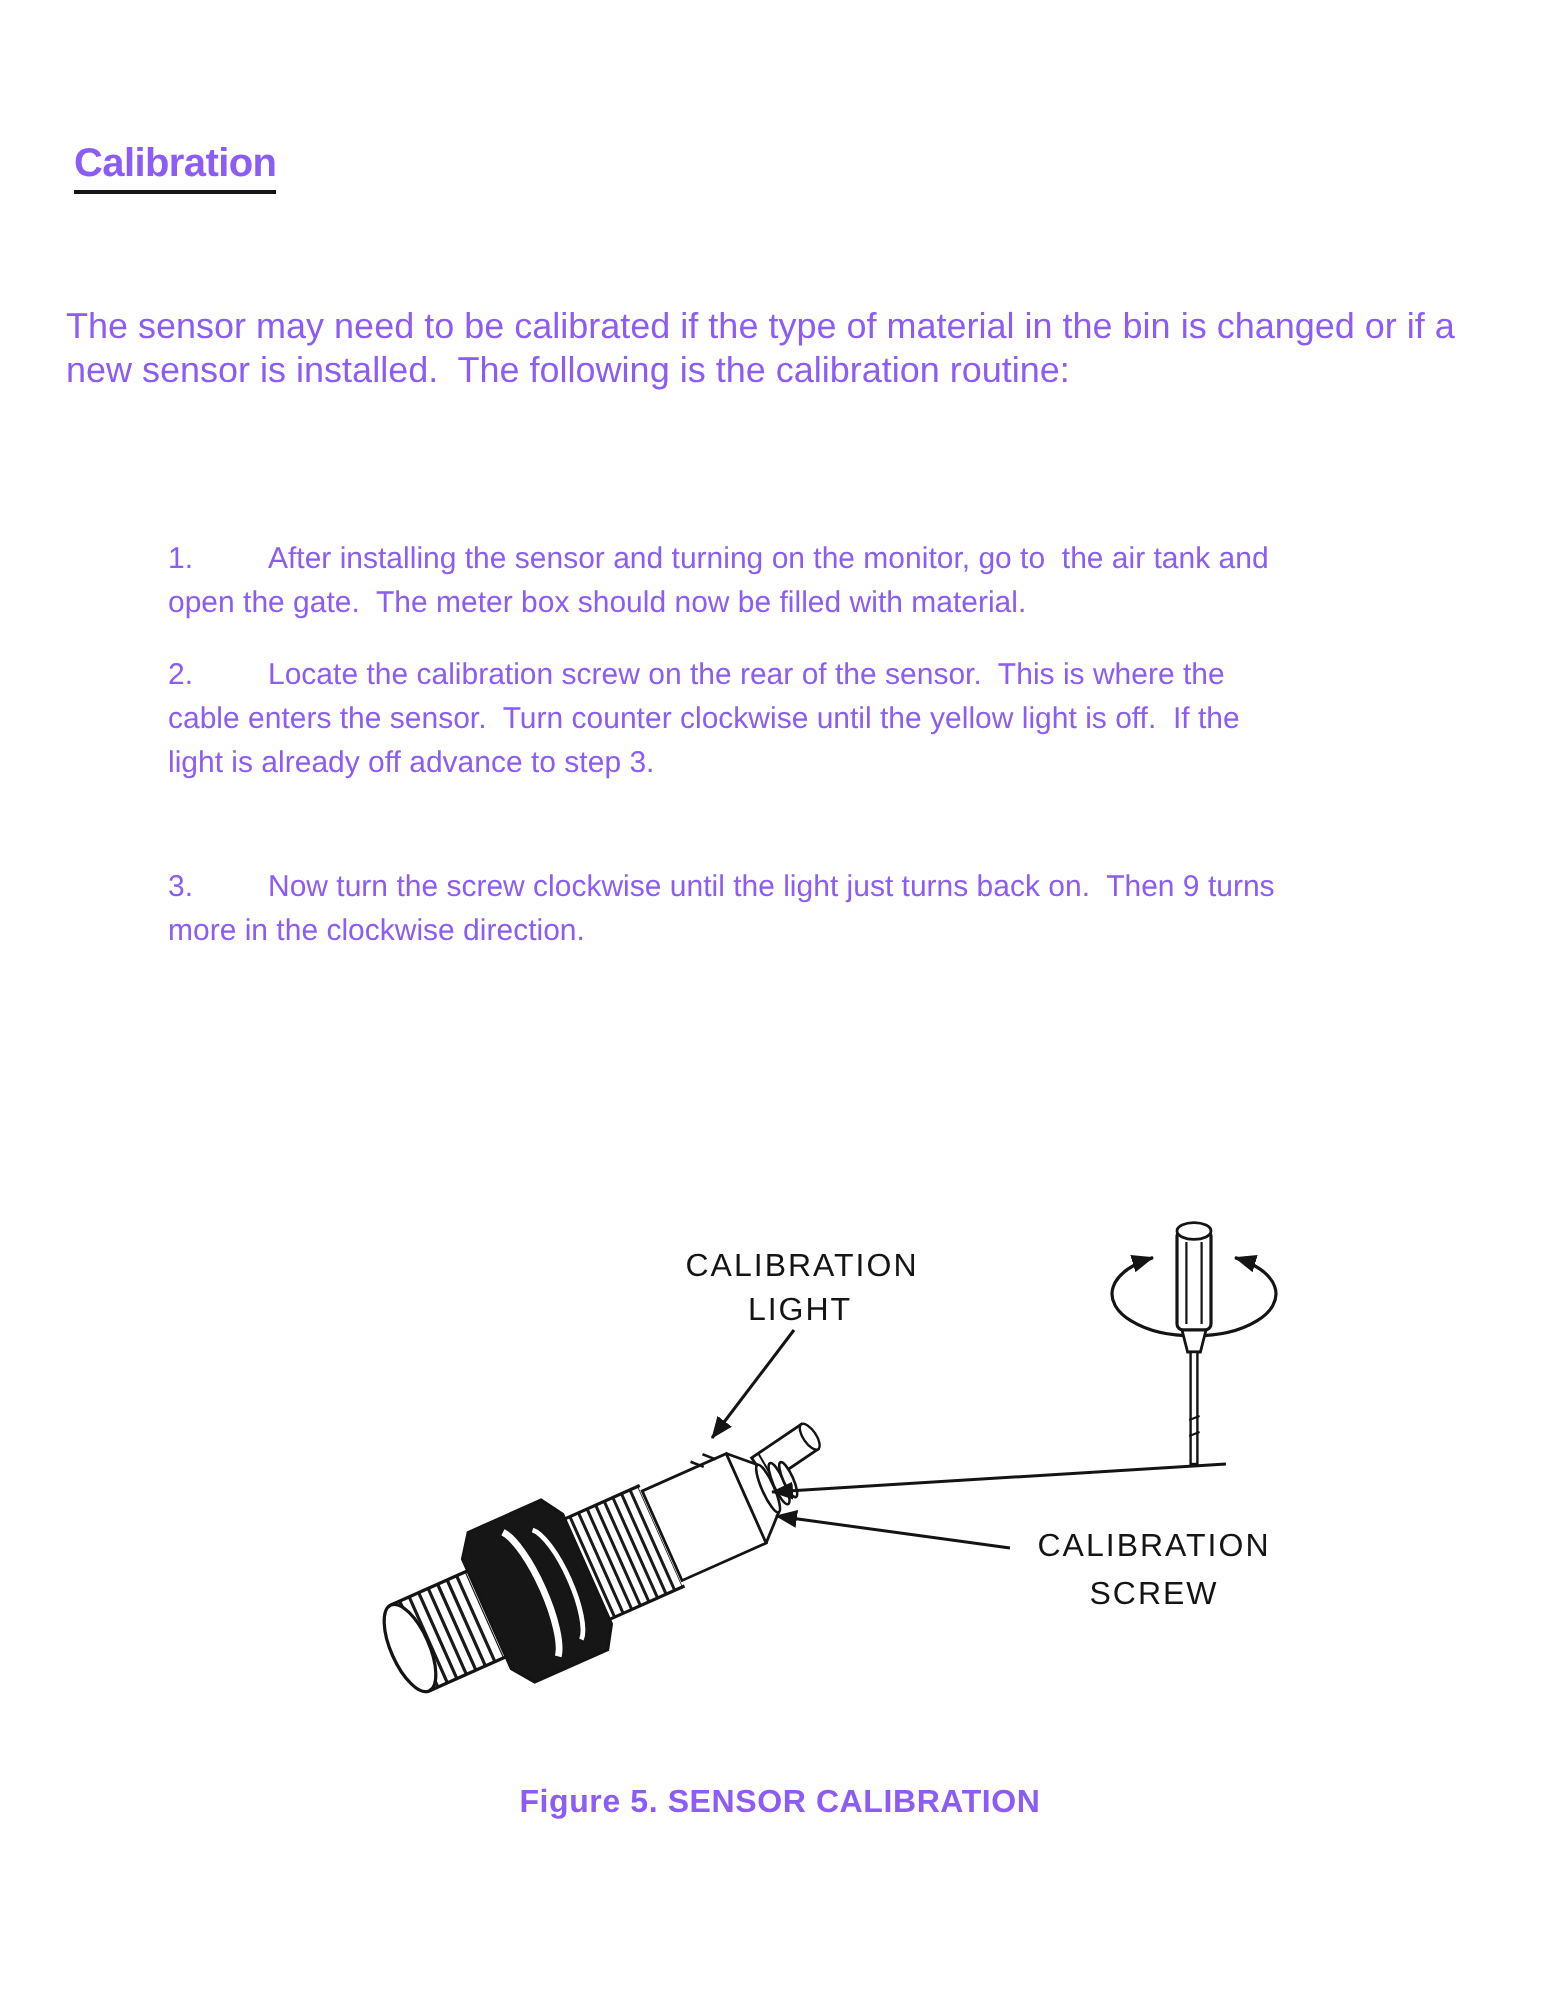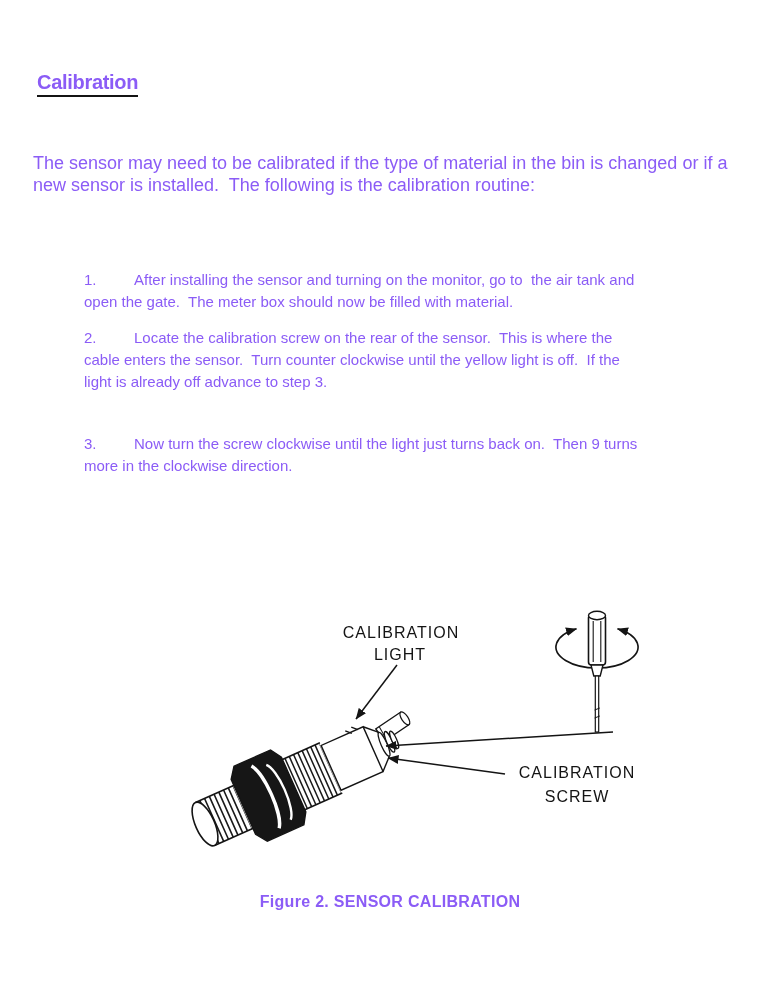--- a/index.html
+++ b/index.html
@@ -161,15 +161,15 @@
       <line x1="463" y1="142" x2="236" y2="156" stroke="#141414" stroke-width="1.5" marker-end="url(#arw)"></line>
       <line x1="355" y1="184" x2="238" y2="168" stroke="#141414" stroke-width="1.5" marker-end="url(#arw)"></line>
 
       <text class="fig-label" x="251" y="48" text-anchor="middle">CALIBRATION</text>
       <text class="fig-label" x="250" y="70" text-anchor="middle">LIGHT</text>
       <text class="fig-label" x="427" y="188" text-anchor="middle">CALIBRATION</text>
       <text class="fig-label" x="427" y="212" text-anchor="middle">SCREW</text>
     </svg>
   </div>
 
-  <p class="fig-caption">Figure 2. SENSOR CALIBRATION</p>
+  <p class="fig-caption">Figure 5. SENSOR CALIBRATION</p>
 
 </div>
 
 </body></html>

